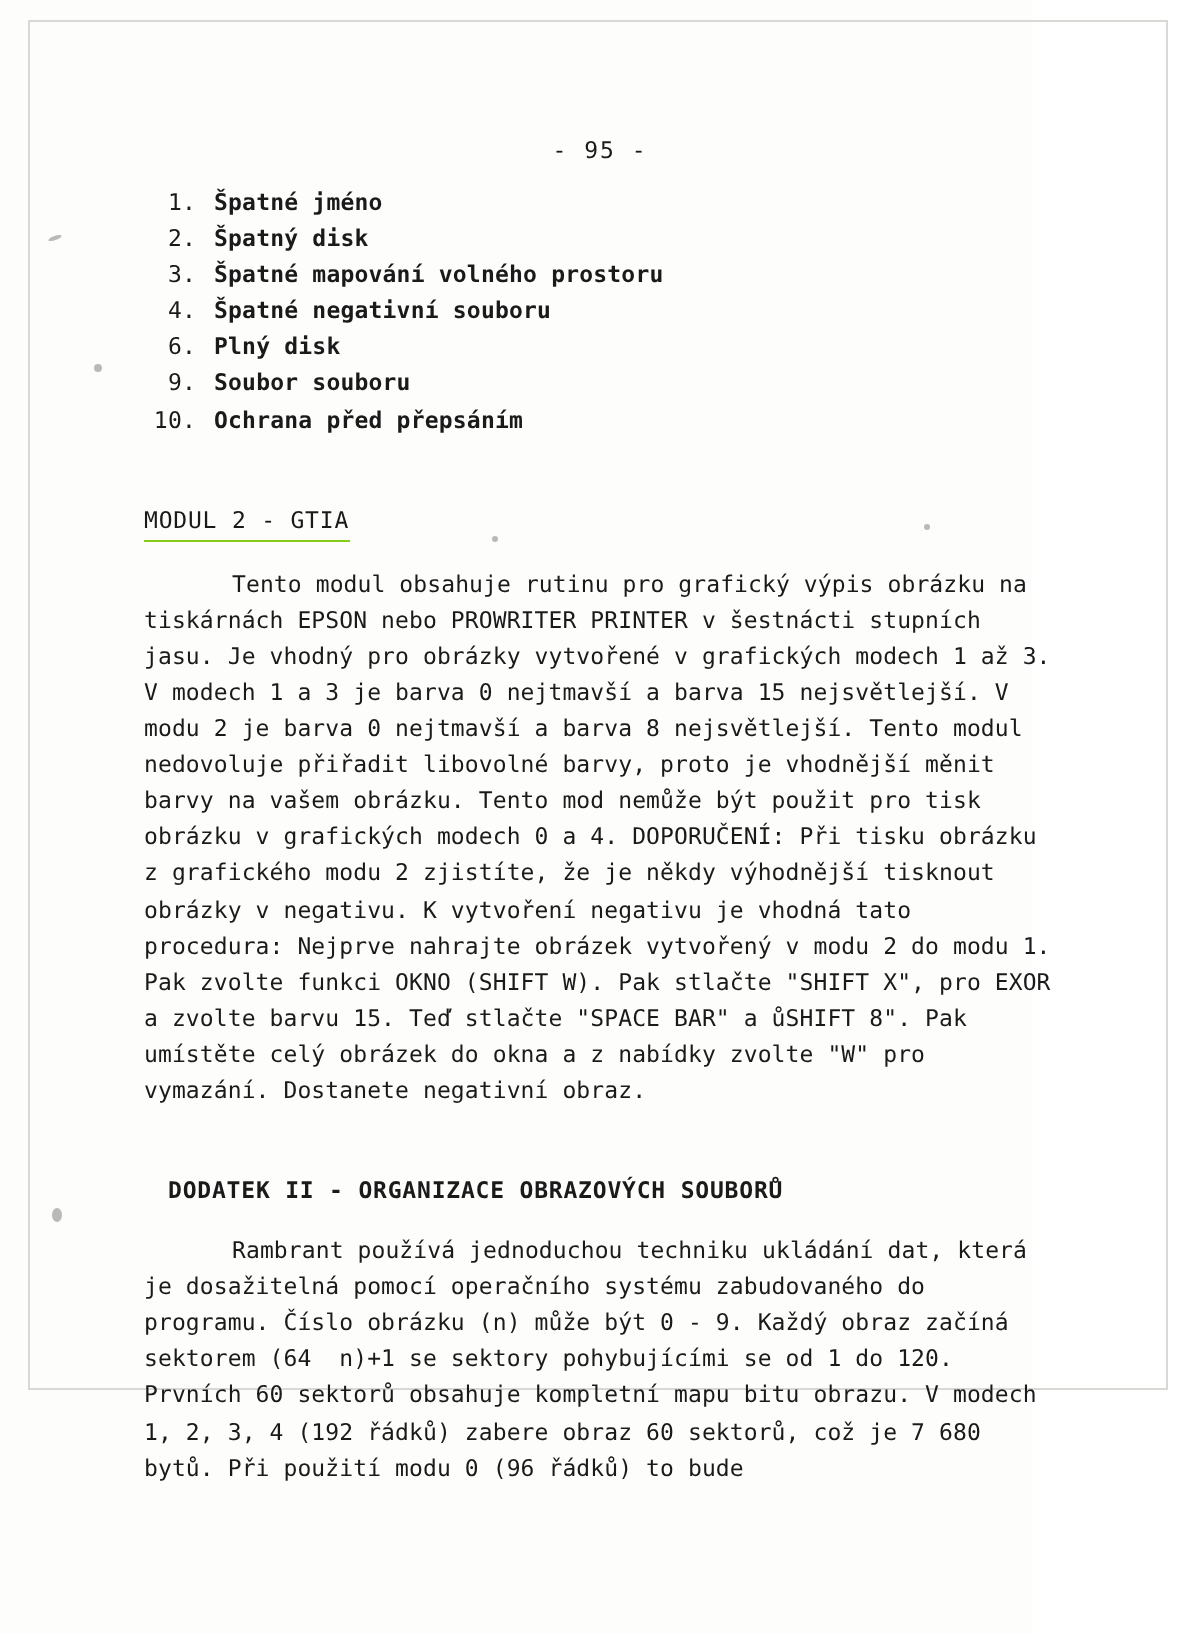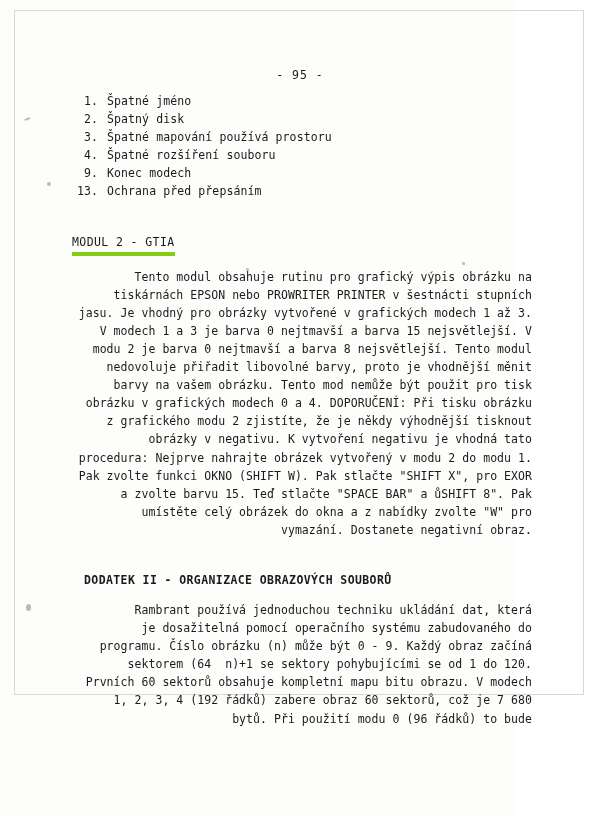--- a/index.html
+++ b/index.html
@@ -61,44 +61,45 @@
     letter-spacing: 0.1px;
   }
   .num {
     display: inline-block;
     width: 26px;
     text-align: right;
   }
   .item-label {
     display: inline;
     padding-left: 9px;
+    font-weight: bold;
   }
   .section {
     margin-top: 30px;
   }
   .section-heading {
     font-size: 11.5px;
     line-height: 18px;
     letter-spacing: 0.4px;
     display: inline-block;
   }
   .section-heading.underlined {
-    border-bottom: 4px solid #84cc16;
+    border-bottom: 1px solid #84cc16;
     padding-bottom: 1px;
   }
   .section-heading.bold {
     font-weight: bold;
     margin-left: 12px;
   }
   .para {
     margin-top: 12px;
     font-size: 11.5px;
     line-height: 18.1px;
     letter-spacing: 0.05px;
-    text-align: right;
+    text-align: left;
     white-space: pre-wrap;
   }
   .para .indent {
     display: inline-block;
     width: 44px;
   }
   .speck {
     position: absolute;
     background: #b9b9b5;
     border-radius: 50%;
@@ -122,24 +123,25 @@
   <div class="speck s4"></div>
   <div class="speck s5"></div>
 
   <div class="page-number">- 95 -</div>
 
   <div class="content">
 
     <ol class="numbered-list">
       <li><span class="num">1.</span><span class="item-label">Špatné jméno</span></li>
       <li><span class="num">2.</span><span class="item-label">Špatný disk</span></li>
-      <li><span class="num">3.</span><span class="item-label">Špatné mapování používá prostoru</span></li>
-      <li><span class="num">4.</span><span class="item-label">Špatné rozšíření souboru</span></li>
-      <li><span class="num">9.</span><span class="item-label">Konec modech</span></li>
-      <li><span class="num">13.</span><span class="item-label">Ochrana před přepsáním</span></li>
+      <li><span class="num">3.</span><span class="item-label">Špatné mapování volného prostoru</span></li>
+      <li><span class="num">4.</span><span class="item-label">Špatné negativní souboru</span></li>
+      <li><span class="num">6.</span><span class="item-label">Plný disk</span></li>
+      <li><span class="num">9.</span><span class="item-label">Soubor souboru</span></li>
+      <li><span class="num">10.</span><span class="item-label">Ochrana před přepsáním</span></li>
     </ol>
 
     <div class="section">
       <div class="section-heading underlined">MODUL 2 - GTIA</div>
       <div class="para"><span class="indent"></span><span>Tento modul obsahuje rutinu pro grafický výpis obrázku na tiskárnách EPSON nebo PROWRITER PRINTER v šestnácti stupních jasu. Je vhodný pro obrázky vytvořené v grafických modech 1 až 3. V modech 1 a 3 je barva 0 nejtmavší a barva 15 nejsvětlejší. V modu 2 je barva 0 nejtmavší a barva 8 nejsvětlejší. Tento modul nedovoluje přiřadit libovolné barvy, proto je vhodnější měnit barvy na vašem obrázku. Tento mod nemůže být použit pro tisk obrázku v grafických modech 0 a 4. DOPORUČENÍ: Při tisku obrázku z grafického modu 2 zjistíte, že je někdy výhodnější tisknout obrázky v negativu. K vytvoření negativu je vhodná tato procedura: Nejprve nahrajte obrázek vytvořený v modu 2 do modu 1. Pak zvolte funkci OKNO (SHIFT W). Pak stlačte "SHIFT X", pro EXOR a zvolte barvu 15. Teď stlačte "SPACE BAR" a ůSHIFT 8". Pak umístěte celý obrázek do okna a z nabídky zvolte "W" pro vymazání. Dostanete negativní obraz.</span></div>
     </div>
 
     <div class="section">
       <div class="section-heading bold">DODATEK II - ORGANIZACE OBRAZOVÝCH SOUBORŮ</div>
       <div class="para"><span class="indent"></span><span>Rambrant používá jednoduchou techniku ukládání dat, která je dosažitelná pomocí operačního systému zabudovaného do programu. Číslo obrázku (n) může být 0 - 9. Každý obraz začíná sektorem (64  n)+1 se sektory pohybujícími se od 1 do 120. Prvních 60 sektorů obsahuje kompletní mapu bitu obrazu. V modech 1, 2, 3, 4 (192 řádků) zabere obraz 60 sektorů, což je 7 680 bytů. Při použití modu 0 (96 řádků) to bude</span></div>

